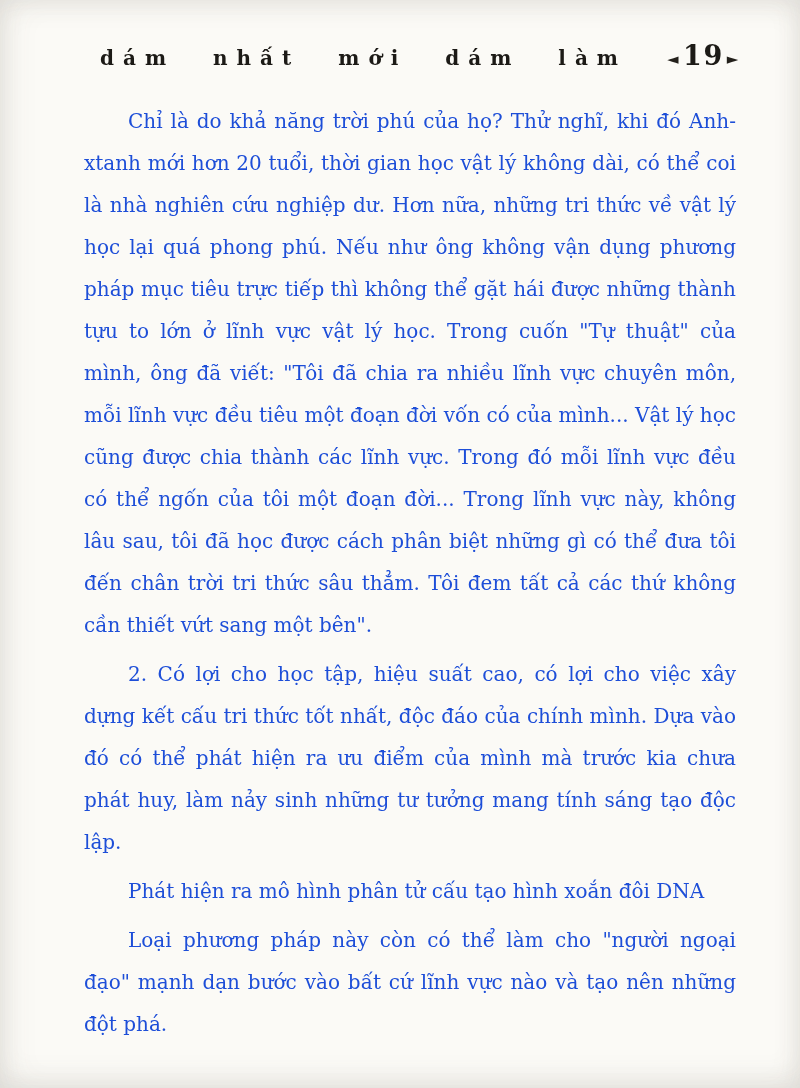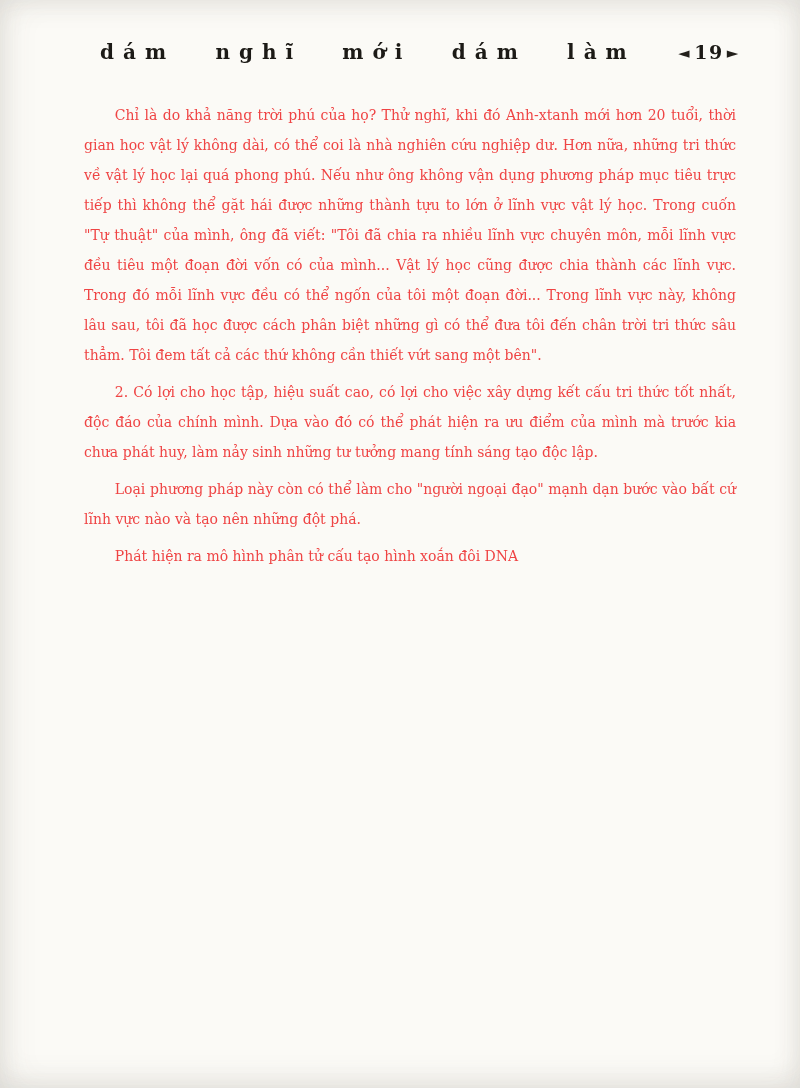--- a/index.html
+++ b/index.html
@@ -46,53 +46,53 @@
     font-weight: bold;
   }
   .pagenum .arrow {
     font-size: 15px;
     position: relative;
     top: -1px;
     padding: 0 2px;
     color: #23201b;
   }
   .pagenum .num {
-    font-size: 19px;
+    font-size: 27px;
     padding: 0 1px;
   }
   .content {
     position: absolute;
     top: 100px;
     left: 84px;
     right: 64px;
   }
   .content p {
     margin: 0 0 7px 0;
-    font-size: 14px;
-    line-height: 30px;
+    font-size: 20px;
+    line-height: 42px;
     text-align: justify;
     text-indent: 2.2em;
     text-justify: inter-word;
-    color: #ef4444;
+    color: #1d4ed8;
   }
 </style>
 </head>
 <body>
 
 <div class="page">
 
   <div class="header">
     <span class="word">dám</span>
-    <span class="word">nghĩ</span>
+    <span class="word">nhất</span>
     <span class="word">mới</span>
     <span class="word">dám</span>
     <span class="word">làm</span>
     <span class="pagenum"><span class="arrow">◄</span><span class="num">19</span><span class="arrow">►</span></span>
   </div>
 
   <div class="content">
     <p>Chỉ là do khả năng trời phú của họ? Thử nghĩ, khi đó Anh-xtanh mới hơn 20 tuổi, thời gian học vật lý không dài, có thể coi là nhà nghiên cứu nghiệp dư. Hơn nữa, những tri thức về vật lý học lại quá phong phú. Nếu như ông không vận dụng phương pháp mục tiêu trực tiếp thì không thể gặt hái được những thành tựu to lớn ở lĩnh vực vật lý học. Trong cuốn "Tự thuật" của mình, ông đã viết: "Tôi đã chia ra nhiều lĩnh vực chuyên môn, mỗi lĩnh vực đều tiêu một đoạn đời vốn có của mình... Vật lý học cũng được chia thành các lĩnh vực. Trong đó mỗi lĩnh vực đều có thể ngốn của tôi một đoạn đời... Trong lĩnh vực này, không lâu sau, tôi đã học được cách phân biệt những gì có thể đưa tôi đến chân trời tri thức sâu thẳm. Tôi đem tất cả các thứ không cần thiết vứt sang một bên".</p>
     <p>2. Có lợi cho học tập, hiệu suất cao, có lợi cho việc xây dựng kết cấu tri thức tốt nhất, độc đáo của chính mình. Dựa vào đó có thể phát hiện ra ưu điểm của mình mà trước kia chưa phát huy, làm nảy sinh những tư tưởng mang tính sáng tạo độc lập.</p>
+    <p>Phát hiện ra mô hình phân tử cấu tạo hình xoắn đôi DNA</p>
     <p>Loại phương pháp này còn có thể làm cho "người ngoại đạo" mạnh dạn bước vào bất cứ lĩnh vực nào và tạo nên những đột phá.</p>
-    <p>Phát hiện ra mô hình phân tử cấu tạo hình xoắn đôi DNA</p>
   </div>
 
 </div>
 
 </body></html>

